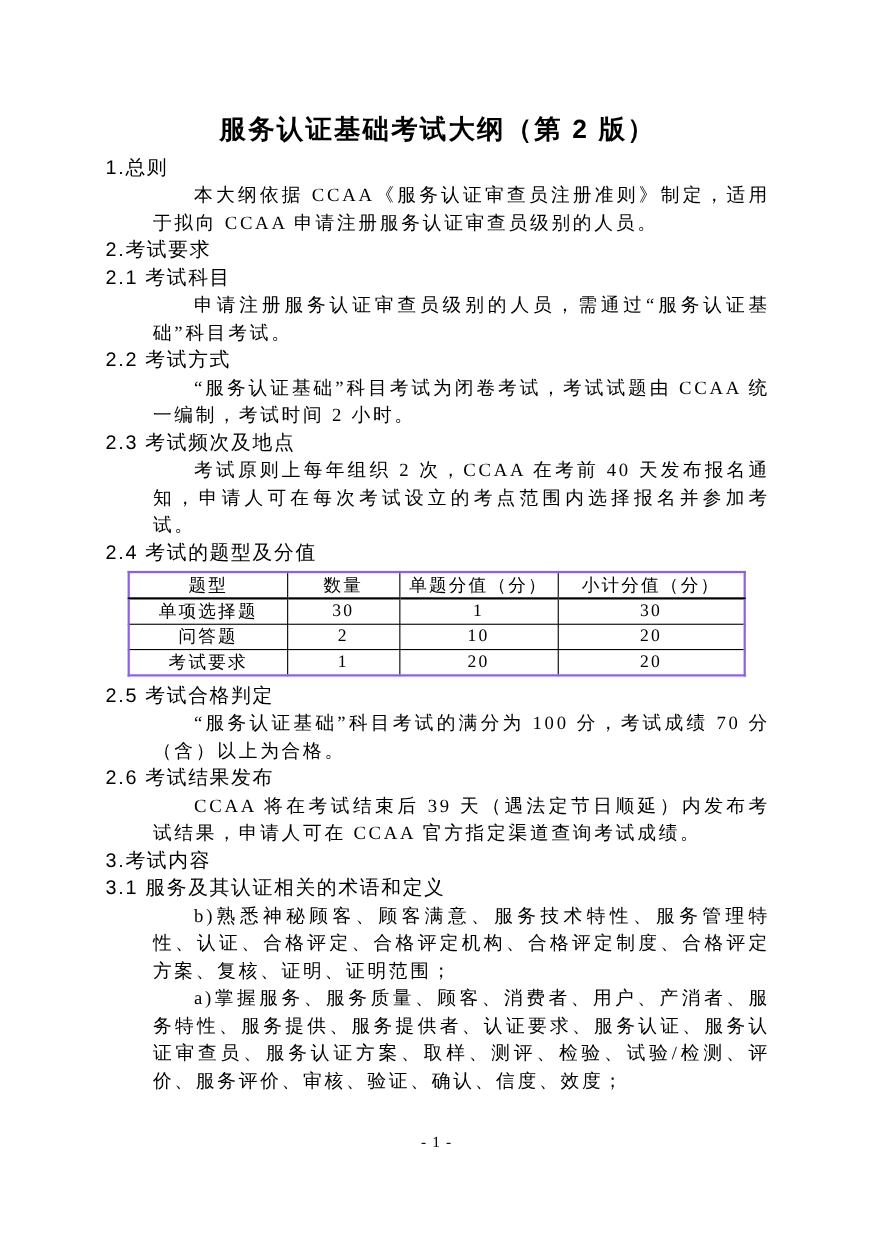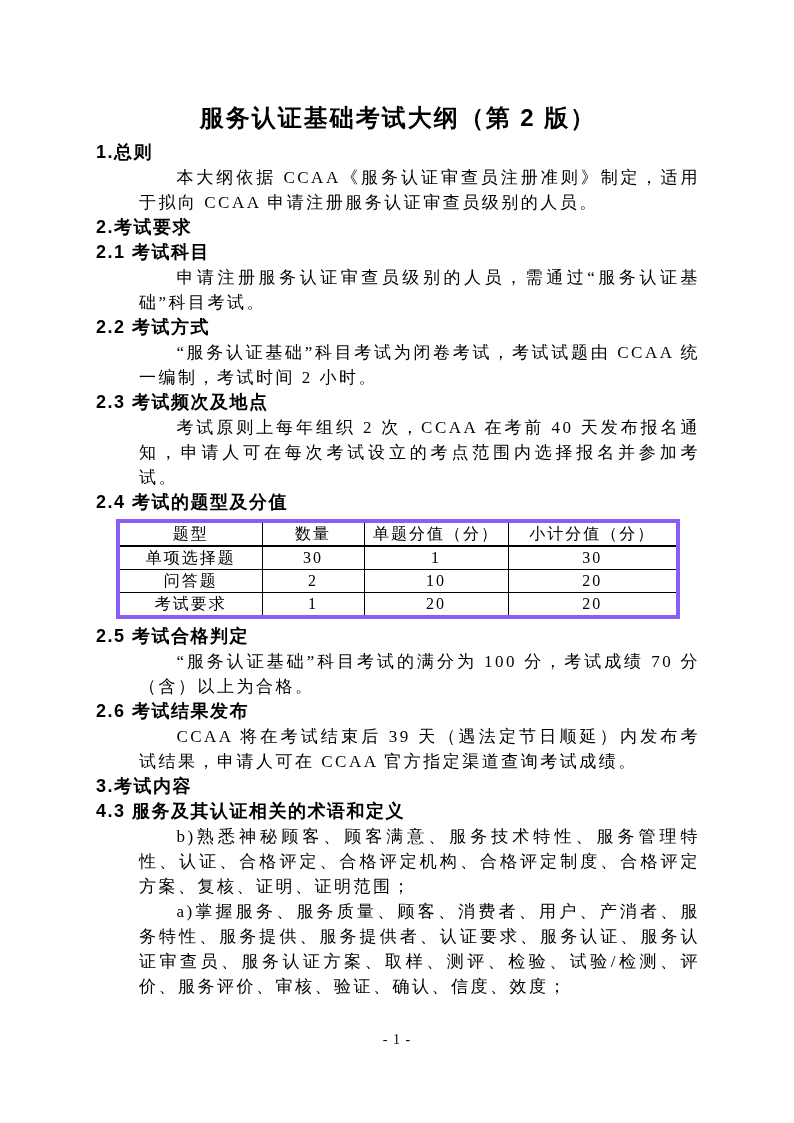--- a/index.html
+++ b/index.html
@@ -24,39 +24,39 @@
     font-weight: bold;
     font-size: 24px;
     line-height: 36px;
     letter-spacing: 2px;
     text-align: center;
     margin: 0 0 4px 0;
     white-space: nowrap;
   }
   .heading {
     font-family: "Liberation Sans", "DejaVu Sans", sans-serif;
-    font-weight: bold;
+    font-weight: normal;
     font-size: 18px;
     line-height: 25px;
     letter-spacing: 1.5px;
   }
   .para {
     font-size: 17px;
     line-height: 25px;
     letter-spacing: 2.5px;
     text-align: justify;
     text-indent: 2.2em;
     margin-left: 43px;
   }
   table.score-table {
     border-collapse: collapse;
     table-layout: fixed;
     width: 560px;
     margin: 4px 0 5px 20px;
-    border: 4px solid #8b5cf6;
+    border: 2px solid #8b5cf6;
     font-size: 16px;
     letter-spacing: 2px;
   }
   .score-table th, .score-table td {
     border: 1px solid #000000;
     text-align: center;
     vertical-align: middle;
     height: 22px;
     padding: 0;
     font-weight: normal;
@@ -141,19 +141,19 @@
   </table>
 
   <div class="heading">2.5 考试合格判定</div>
   <div class="para">“服务认证基础”科目考试的满分为 100 分，考试成绩 70 分（含）以上为合格。</div>
 
   <div class="heading">2.6 考试结果发布</div>
   <div class="para">CCAA 将在考试结束后 39 天（遇法定节日顺延）内发布考试结果，申请人可在 CCAA 官方指定渠道查询考试成绩。</div>
 
   <div class="heading">3.考试内容</div>
 
-  <div class="heading">4.3 服务及其认证相关的术语和定义</div>
+  <div class="heading">3.1 服务及其认证相关的术语和定义</div>
   <div class="para">b)熟悉神秘顾客、顾客满意、服务技术特性、服务管理特性、认证、合格评定、合格评定机构、合格评定制度、合格评定方案、复核、证明、证明范围；</div>
   <div class="para">a)掌握服务、服务质量、顾客、消费者、用户、产消者、服务特性、服务提供、服务提供者、认证要求、服务认证、服务认证审查员、服务认证方案、取样、测评、检验、试验/检测、评价、服务评价、审核、验证、确认、信度、效度；</div>
 
   <div class="page-number">- 1 -</div>
 
 </div>
 
 </body></html>

